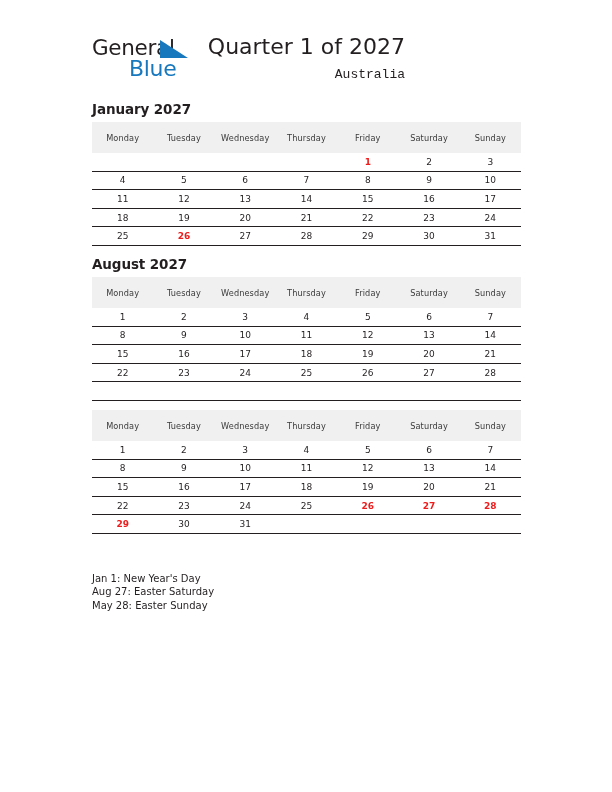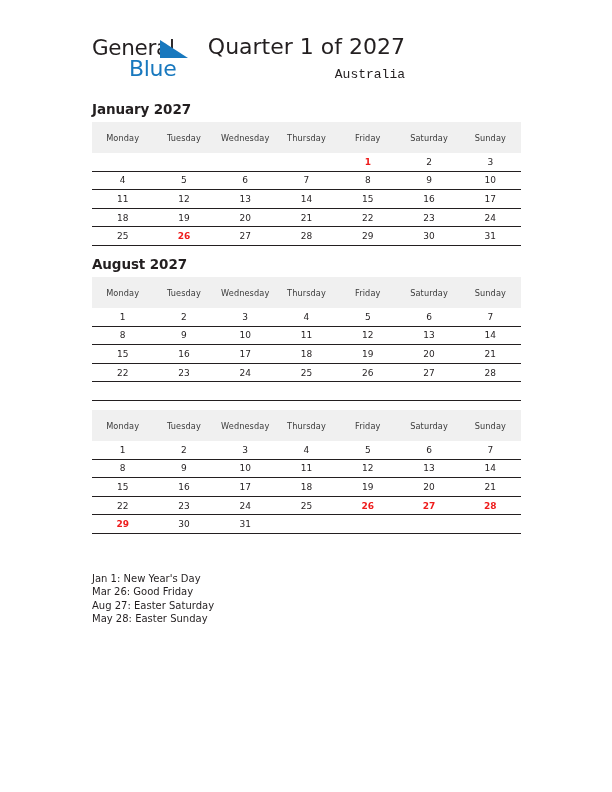--- a/index.html
+++ b/index.html
@@ -360,18 +360,17 @@
             <td class="empty">&nbsp;</td>
             <td class="empty">&nbsp;</td>
             <td class="empty">&nbsp;</td>
           </tr>
         </tbody>
       </table>
     </div>
 
   <div class="holidays" id="holidays-list">
       <div class="holiday-line">Jan 1: New Year's Day</div>
-      <div class="holiday-line">Mar 26: Good Friday</div>
       <div class="holiday-line">Aug 27: Easter Saturday</div>
       <div class="holiday-line">May 28: Easter Sunday</div>
     </div>
 
 </div>
 
 </body></html>

